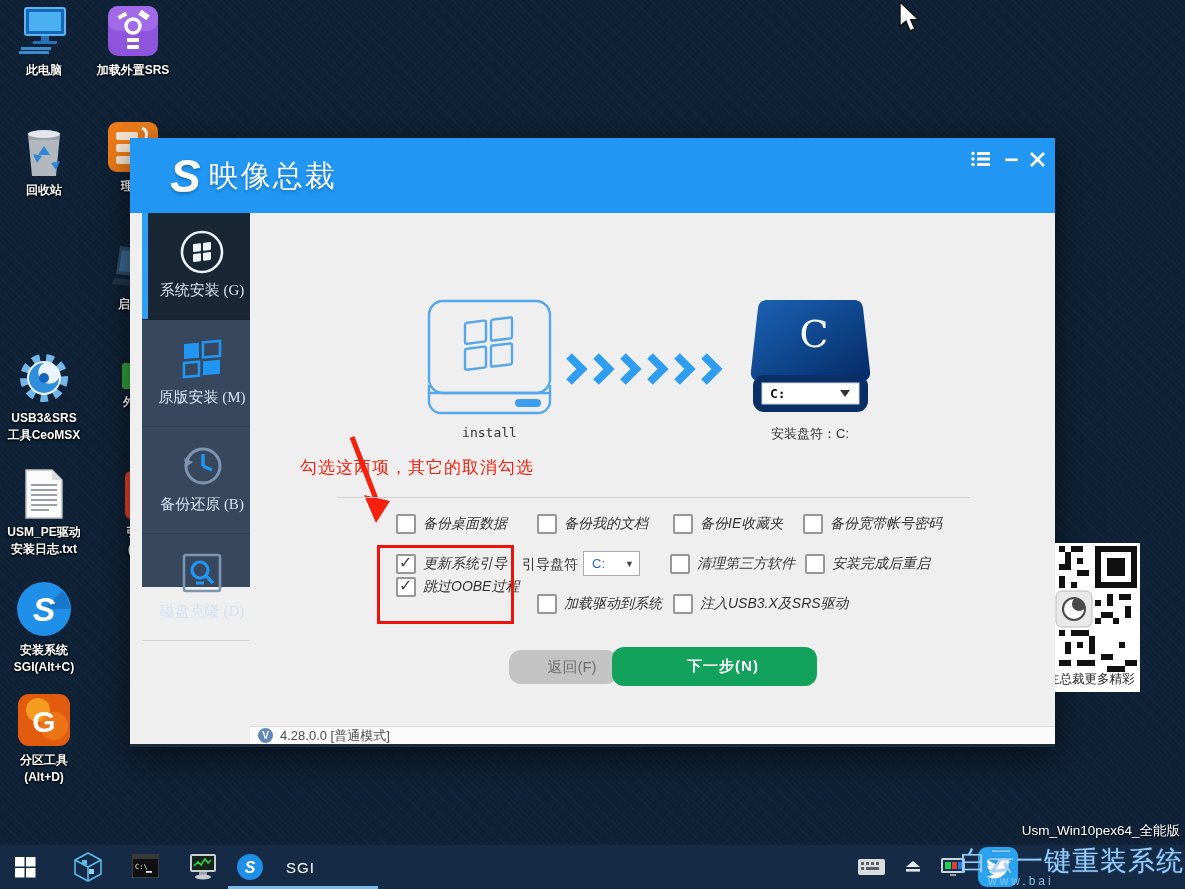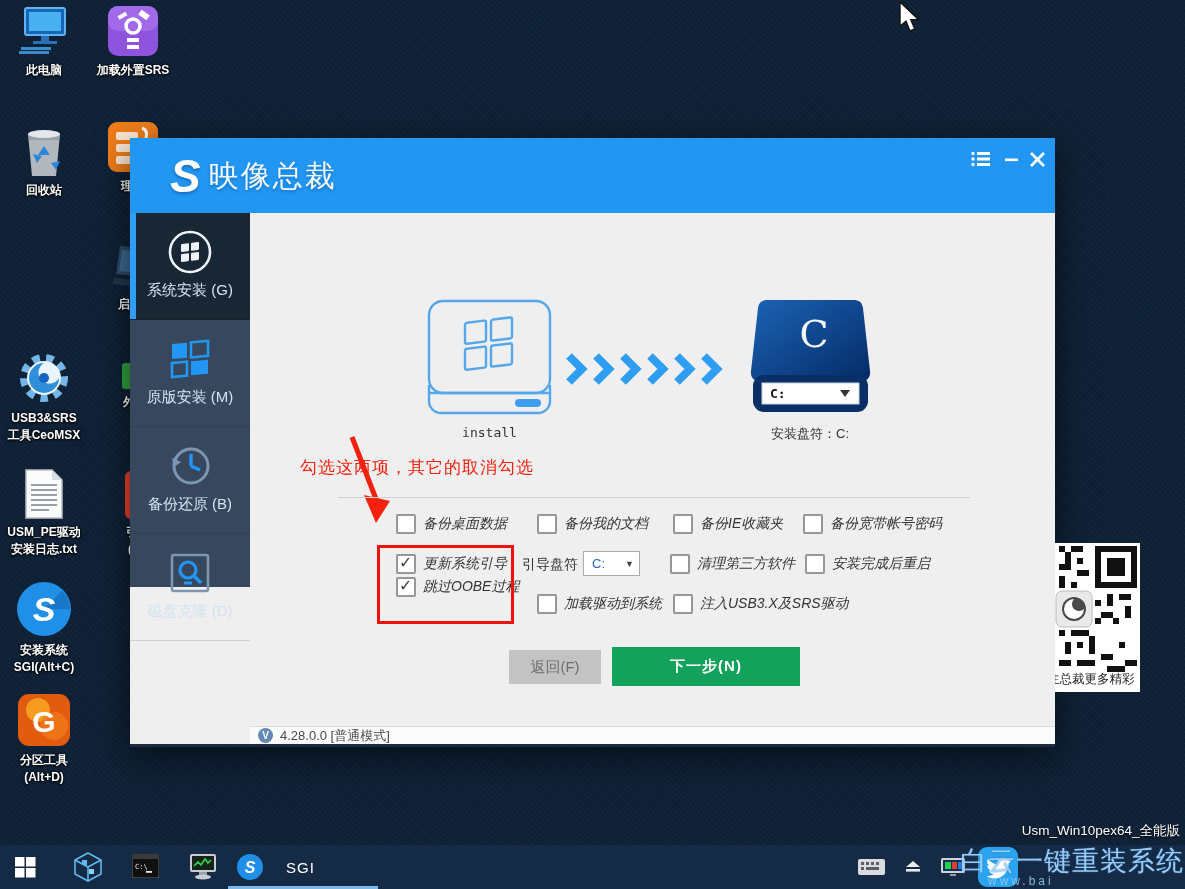--- a/index.html
+++ b/index.html
@@ -17,21 +17,21 @@
   
   #win{position:absolute;left:130px;top:138px;width:925px;height:609px;
        box-shadow:0 10px 34px rgba(0,0,0,.55);background:#efefef;}
   #titlebar{position:absolute;left:0;top:0;width:925px;height:75px;background:#2196f3;}
   .logo-wrap{position:absolute;left:40px;top:12px;height:52px;display:flex;align-items:center;}
   .logo-s{font-size:46px;font-weight:bold;font-style:italic;color:#fff;
           text-shadow:0 2px 3px rgba(0,40,90,.35);letter-spacing:-2px;margin-right:10px;}
   .logo-title{font-size:30px;color:#f2f9ff;text-shadow:0 2px 3px rgba(0,40,90,.3);letter-spacing:2px;}
   .winbtn{position:absolute;top:10px;width:22px;height:22px;display:flex;align-items:center;justify-content:center;color:#fff;}
   
-  #sidebar{position:absolute;left:0;top:75px;width:120px;height:374px;background:#37485e;}
+  #sidebar{position:absolute;left:12px;top:75px;width:120px;height:374px;background:#37485e;font-family:Liberation Serif, serif;}
   .side-item{position:relative;width:120px;height:107px;text-align:center;border-bottom:1px solid rgba(0,0,0,.12);box-sizing:border-box;}
   .side-item .sicon{margin-top:16px;display:inline-block;}
   .side-label{color:#d5e2f2;font-size:15px;margin-top:2px;}
   .side-item.active{background:#192634;}
   .side-item.active::before{content:"";position:absolute;left:0;top:0;width:6px;height:100%;background:#2da0f5;}
   
   #content{position:absolute;left:120px;top:75px;width:805px;height:513px;background:#efefef;}
   .install-label{position:absolute;width:125px;text-align:center;
       font-family:"DejaVu Sans Mono","Liberation Mono",monospace;font-size:13px;color:#333;}
   .cap{position:absolute;width:160px;text-align:center;font-size:13px;color:#333;}
@@ -41,21 +41,21 @@
   .cb{width:16px;height:16px;background:#fff;border:2px solid #979797;border-radius:2px;
       display:inline-block;position:relative;box-sizing:content-box;}
   .cb.checked::after{content:"✓";position:absolute;left:1px;top:-3px;font-size:16px;font-weight:bold;color:#3d3d3d;}
   .cb-label{font-size:14px;color:#333;margin-left:7px;white-space:nowrap;font-style:italic;}
   .boot-label{position:absolute;font-size:14px;color:#333;}
   .boot-select{position:absolute;width:55px;height:23px;background:#fff;border:1px solid #ababab;
       display:flex;align-items:center;}
   .boot-select .val{font-size:13px;color:#2a66c8;margin-left:8px;flex:1;}
   .boot-select .tri{font-size:9px;color:#444;margin-right:5px;}
   .red-rect{position:absolute;left:127px;top:332px;width:131px;height:73px;border:3px solid #ed130a;}
-  .btn{position:absolute;display:flex;align-items:center;justify-content:center;border-radius:0;font-size:15px;cursor:pointer;}
+  .btn{position:absolute;display:flex;align-items:center;justify-content:center;border-radius:12px;font-size:15px;cursor:pointer;padding-left:17px;}
   .btn-back{left:259px;top:437px;width:92px;height:34px;background:#c3c3c3;color:#6e6e6e;}
   .btn-next{left:362px;top:434px;width:188px;height:39px;background:#12a25b;color:#fff;font-weight:bold;letter-spacing:1px;}
   #statusbar{position:absolute;left:120px;top:588px;width:805px;height:18px;background:#fbfbfb;
       border-top:1px solid #dcdcdc;display:flex;align-items:center;box-sizing:border-box;}
   .vbadge{width:15px;height:15px;border-radius:50%;background:#6288b8;color:#fff;font-size:10px;font-weight:bold;
       display:flex;align-items:center;justify-content:center;margin-left:8px;}
   .version{font-size:13px;color:#4a4a4a;margin-left:7px;}
   #win-bottom{position:absolute;left:0;top:606px;width:925px;height:3px;background:#1c2b3d;}
   
   #qr{position:absolute;left:1055px;top:543px;width:85px;height:149px;background:#fff;overflow:hidden;}

